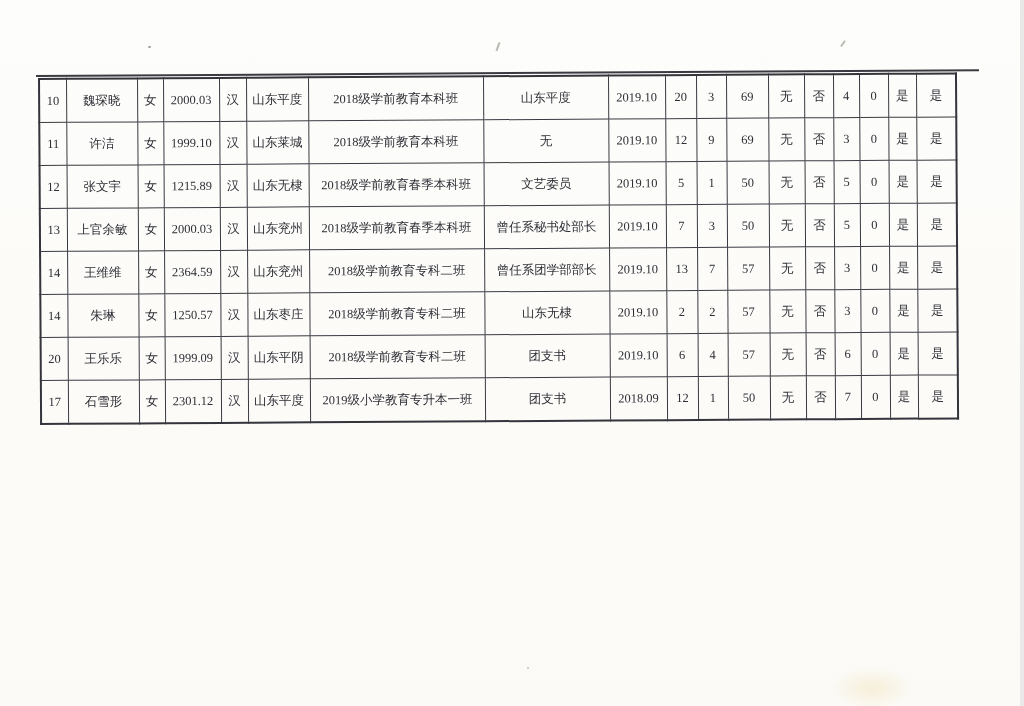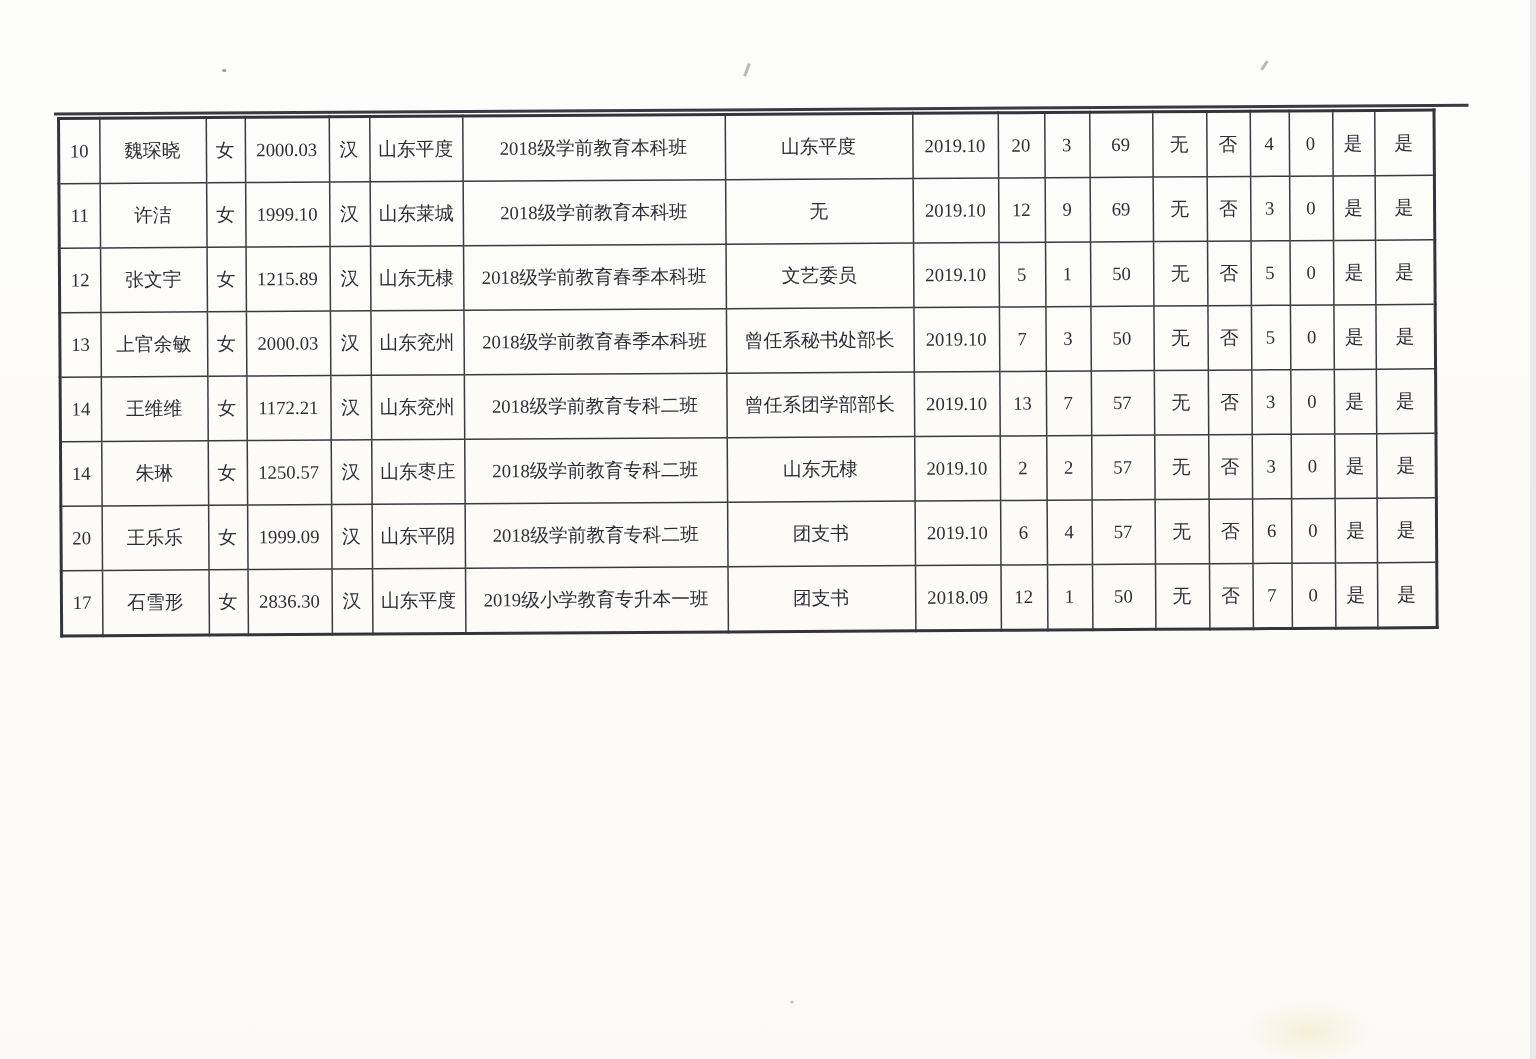--- a/index.html
+++ b/index.html
@@ -166,21 +166,21 @@
           <td>否</td>
           <td>5</td>
           <td>0</td>
           <td>是</td>
           <td>是</td>
         </tr>
         <tr>
           <td>14</td>
           <td>王维维</td>
           <td>女</td>
-          <td>1172.21</td>
+          <td>2364.59</td>
           <td>汉</td>
           <td>山东兖州</td>
           <td>2018级学前教育专科二班</td>
           <td>曾任系团学部部长</td>
           <td>2019.10</td>
           <td>13</td>
           <td>7</td>
           <td>57</td>
           <td>无</td>
           <td>否</td>
@@ -226,21 +226,21 @@
           <td>否</td>
           <td>6</td>
           <td>0</td>
           <td>是</td>
           <td>是</td>
         </tr>
         <tr>
           <td>17</td>
           <td>石雪形</td>
           <td>女</td>
-          <td>2836.30</td>
+          <td>2301.12</td>
           <td>汉</td>
           <td>山东平度</td>
           <td>2019级小学教育专升本一班</td>
           <td>团支书</td>
           <td>2018.09</td>
           <td>12</td>
           <td>1</td>
           <td>50</td>
           <td>无</td>
           <td>否</td>

